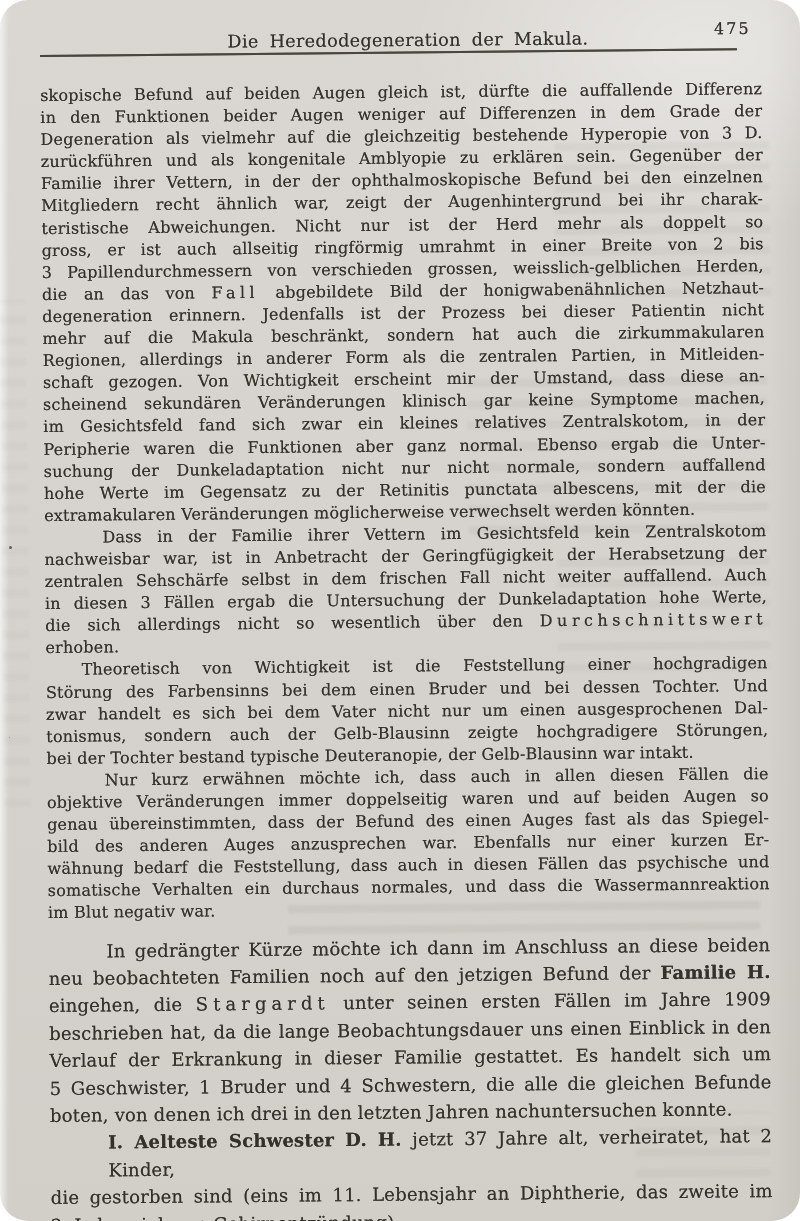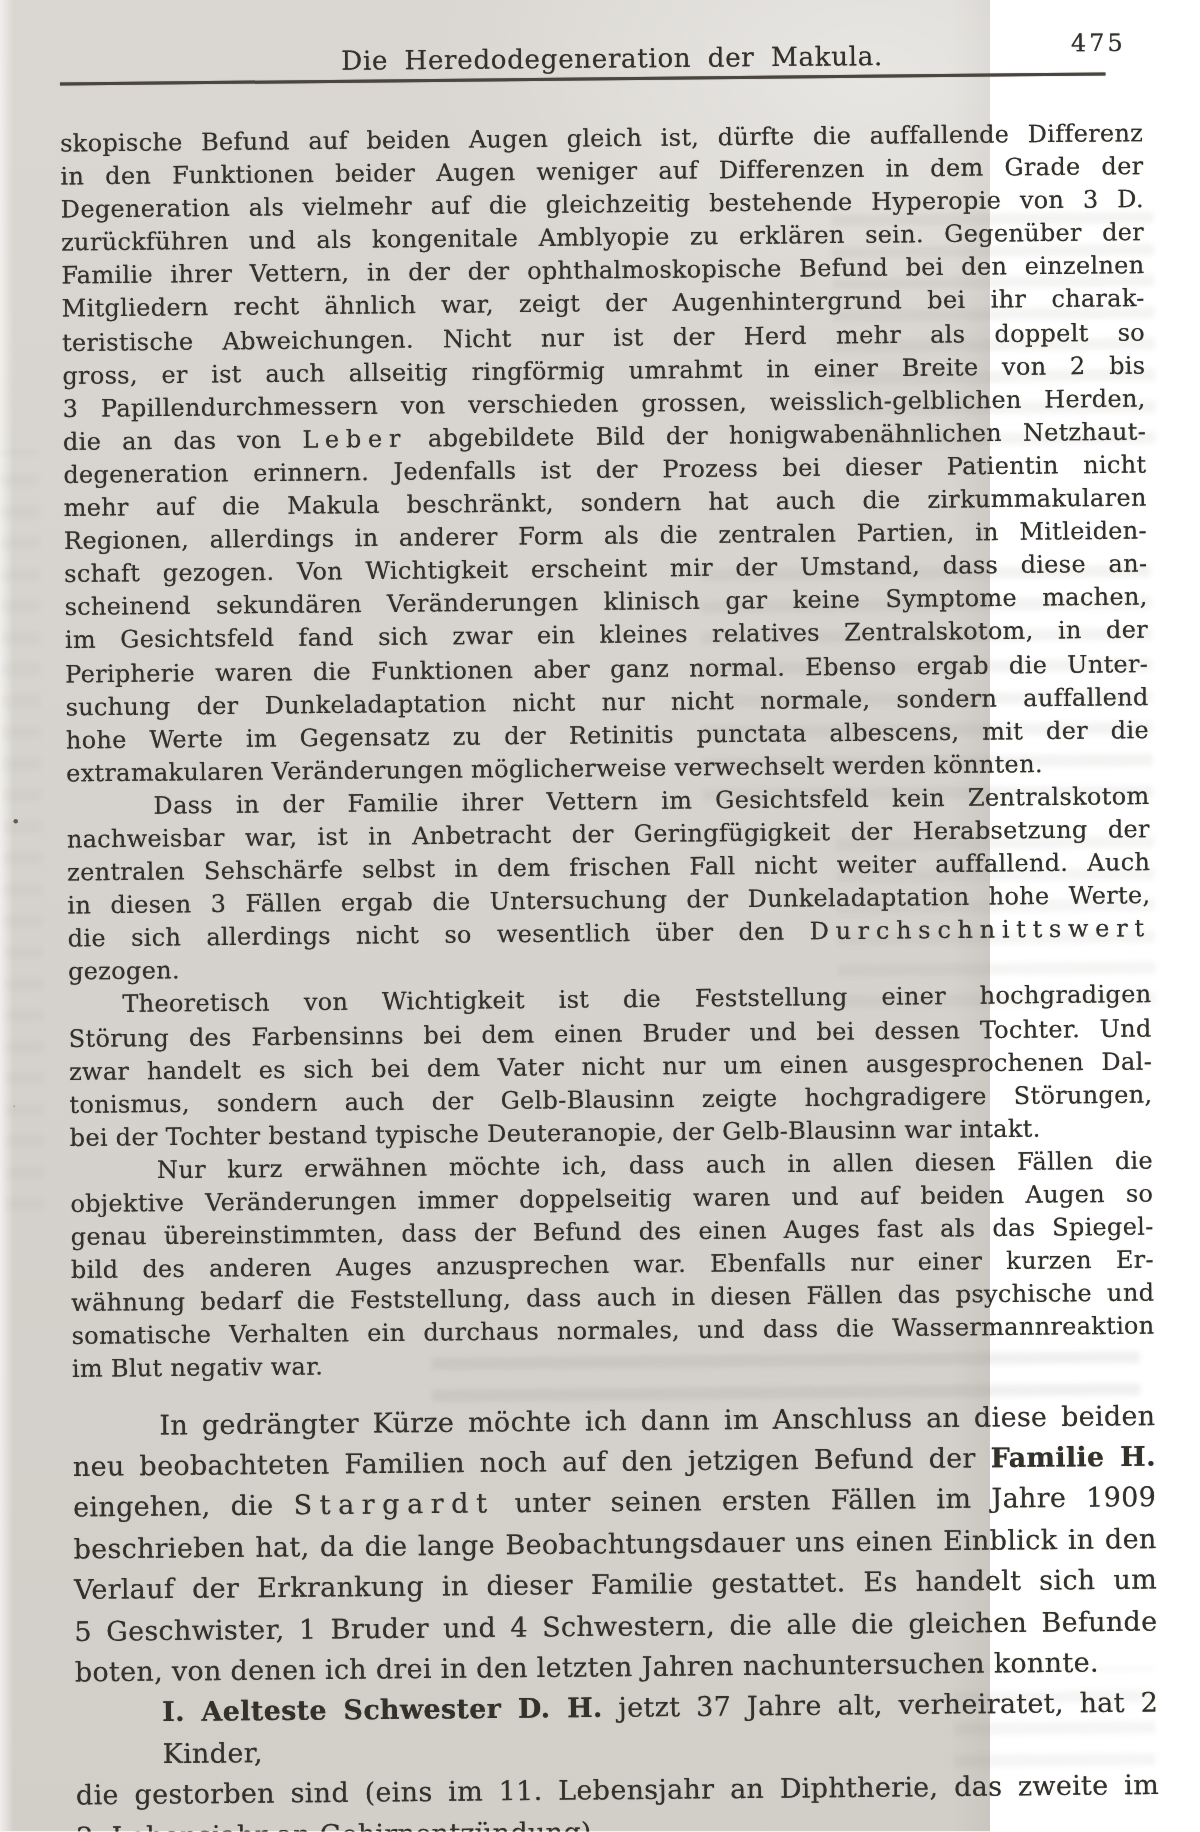--- a/index.html
+++ b/index.html
@@ -6,28 +6,29 @@
     margin: 0; padding: 0;
     width: 800px; height: 1221px;
     overflow: hidden;
   }
   :root {
     --paper: #d6d3ce;
     --ink: #34312b;
   }
   .page {
     position: relative;
-    width: 660px; height: 1221px;
+    width: 800px; height: 1221px;
     background:
       radial-gradient(ellipse 420px 260px at 88% 4%, rgba(255,255,255,0.38), rgba(255,255,255,0) 70%),
       linear-gradient(90deg, rgba(245,244,242,0.85) 0px, rgba(245,244,242,0) 9px),
       linear-gradient(90deg, rgba(0,0,0,0) 96%, rgba(120,115,108,0.10) 100%),
       linear-gradient(180deg, #dad7d2 0%, var(--paper) 45%, #d2cfc9 100%);
     font-family: "DejaVu Serif", "Liberation Serif", serif;
     color: var(--ink);
+    border-radius: 28px;
   }
 
   
   .ghost {
     position: absolute;
     background: repeating-linear-gradient(
       0deg,
       rgba(0,0,0,0) 0px, rgba(0,0,0,0) 13px,
       rgba(112,106,97,0.13) 13px, rgba(112,106,97,0.13) 21px);
     filter: blur(1.7px);
@@ -112,39 +113,39 @@
       <div class="para size-normal indent-none">
         <div class="line first"><span>skopische Befund auf beiden Augen gleich ist, dürfte die auffallende Differenz</span></div>
         <div class="line"><span>in den Funktionen beider Augen weniger auf Differenzen in dem Grade der</span></div>
         <div class="line"><span>Degeneration als vielmehr auf die gleichzeitig bestehende Hyperopie von 3 D.</span></div>
         <div class="line"><span>zurückführen und als kongenitale Amblyopie zu erklären sein. Gegenüber der</span></div>
         <div class="line"><span>Familie ihrer Vettern, in der der ophthalmoskopische Befund bei den einzelnen</span></div>
         <div class="line"><span>Mitgliedern recht ähnlich war, zeigt der Augenhintergrund bei ihr charak-</span></div>
         <div class="line"><span>teristische Abweichungen. Nicht nur ist der Herd mehr als doppelt so</span></div>
         <div class="line"><span>gross, er ist auch allseitig ringförmig umrahmt in einer Breite von 2 bis</span></div>
         <div class="line"><span>3 Papillendurchmessern von verschieden grossen, weisslich-gelblichen Herden,</span></div>
-        <div class="line"><span>die an das von </span><span class="sperr">Leber</span><span> abgebildete Bild der honigwabenähnlichen Netzhaut-</span></div>
+        <div class="line"><span>die an das von </span><span class="sperr">Fall</span><span> abgebildete Bild der honigwabenähnlichen Netzhaut-</span></div>
         <div class="line"><span>degeneration erinnern. Jedenfalls ist der Prozess bei dieser Patientin nicht</span></div>
         <div class="line"><span>mehr auf die Makula beschränkt, sondern hat auch die zirkummakularen</span></div>
         <div class="line"><span>Regionen, allerdings in anderer Form als die zentralen Partien, in Mitleiden-</span></div>
         <div class="line"><span>schaft gezogen. Von Wichtigkeit erscheint mir der Umstand, dass diese an-</span></div>
         <div class="line"><span>scheinend sekundären Veränderungen klinisch gar keine Symptome machen,</span></div>
         <div class="line"><span>im Gesichtsfeld fand sich zwar ein kleines relatives Zentralskotom, in der</span></div>
         <div class="line"><span>Peripherie waren die Funktionen aber ganz normal. Ebenso ergab die Unter-</span></div>
         <div class="line"><span>suchung der Dunkeladaptation nicht nur nicht normale, sondern auffallend</span></div>
         <div class="line"><span>hohe Werte im Gegensatz zu der Retinitis punctata albescens, mit der die</span></div>
         <div class="line last"><span>extramakularen Veränderungen möglicherweise verwechselt werden könnten.</span></div>
       </div>
       <div class="para size-normal indent-lg">
         <div class="line first"><span>Dass in der Familie ihrer Vettern im Gesichtsfeld kein Zentralskotom</span></div>
         <div class="line"><span>nachweisbar war, ist in Anbetracht der Geringfügigkeit der Herabsetzung der</span></div>
         <div class="line"><span>zentralen Sehschärfe selbst in dem frischen Fall nicht weiter auffallend. Auch</span></div>
         <div class="line"><span>in diesen 3 Fällen ergab die Untersuchung der Dunkeladaptation hohe Werte,</span></div>
         <div class="line"><span>die sich allerdings nicht so wesentlich über den </span><span class="sperr">Durchschnittswert</span></div>
-        <div class="line last"><span>gezogen.</span></div>
+        <div class="line last"><span>erhoben.</span></div>
       </div>
       <div class="para size-normal indent-md">
         <div class="line first"><span>Theoretisch von Wichtigkeit ist die Feststellung einer hochgradigen</span></div>
         <div class="line"><span>Störung des Farbensinns bei dem einen Bruder und bei dessen Tochter. Und</span></div>
         <div class="line"><span>zwar handelt es sich bei dem Vater nicht nur um einen ausgesprochenen Dal-</span></div>
         <div class="line"><span>tonismus, sondern auch der Gelb-Blausinn zeigte hochgradigere Störungen,</span></div>
         <div class="line last"><span>bei der Tochter bestand typische Deuteranopie, der Gelb-Blausinn war intakt.</span></div>
       </div>
       <div class="para size-normal indent-lg">
         <div class="line first"><span>Nur kurz erwähnen möchte ich, dass auch in allen diesen Fällen die</span></div>

